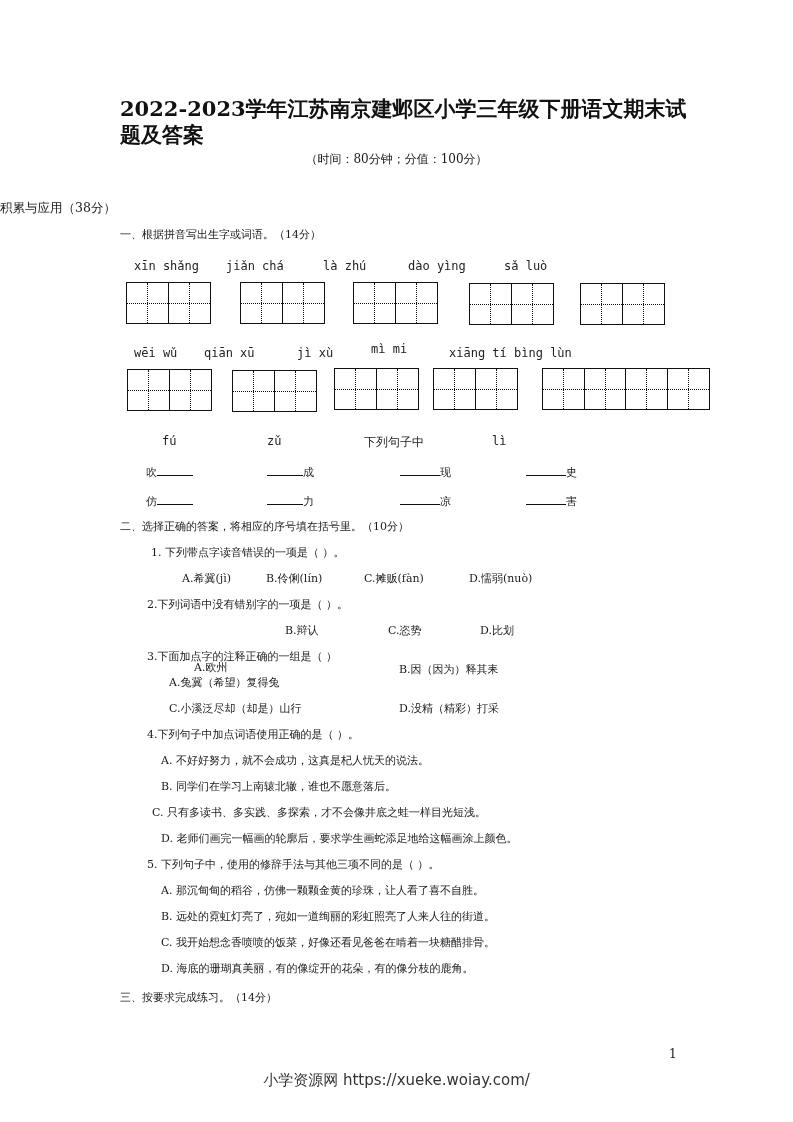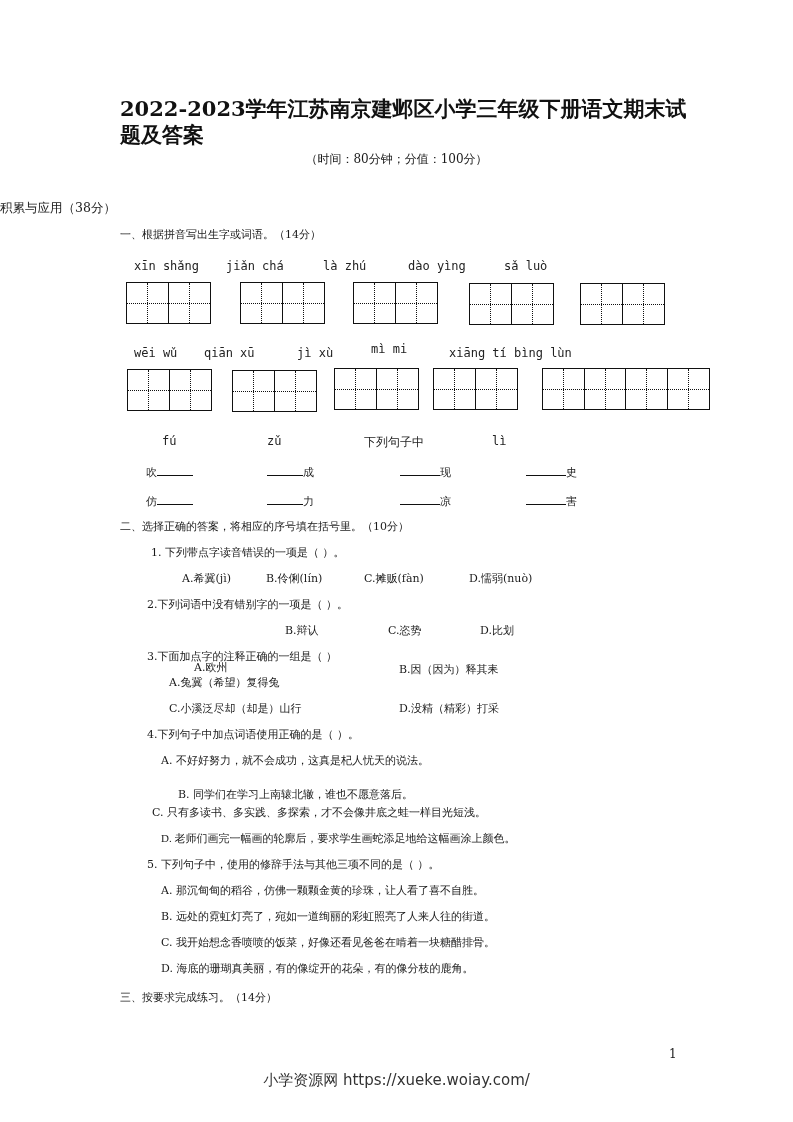--- a/index.html
+++ b/index.html
@@ -118,23 +118,23 @@
 <div class="abs q" style="left:480px; top:623px;">D.比划</div>
 
 <div class="abs q" style="left:147px; top:649px;">3.下面加点字的注释正确的一组是（      ）</div>
 <div class="abs q" style="left:169px; top:675px;">A.兔冀（希望）复得兔</div>
 <div class="abs q" style="left:399px; top:662px;">B.因（因为）释其耒</div>
 <div class="abs q" style="left:169px; top:701px;">C.小溪泛尽却（却是）山行</div>
 <div class="abs q" style="left:399px; top:701px;">D.没精（精彩）打采</div>
 
 <div class="abs q" style="left:147px; top:727px;">4.下列句子中加点词语使用正确的是（        ）。</div>
 <div class="abs q" style="left:161px; top:753px;">A. 不好好努力，就不会成功，这真是杞人忧天的说法。</div>
-<div class="abs q" style="left:178px; top:779px;margin-top:8px;">B. 同学们在学习上南辕北辙，谁也不愿意落后。</div>
+<div class="abs q" style="left:161px; top:779px;">B. 同学们在学习上南辕北辙，谁也不愿意落后。</div>
 <div class="abs q" style="left:152px; top:805px;">C. 只有多读书、多实践、多探索，才不会像井底之蛙一样目光短浅。</div>
-<div class="abs q" style="left:161px; top:831px;font-family:Liberation Serif, serif;">D. 老师们画完一幅画的轮廓后，要求学生画蛇添足地给这幅画涂上颜色。</div>
+<div class="abs q" style="left:161px; top:831px;">D. 老师们画完一幅画的轮廓后，要求学生画蛇添足地给这幅画涂上颜色。</div>
 
 <div class="abs q" style="left:147px; top:857px;">5. 下列句子中，使用的修辞手法与其他三项不同的是（        ）。</div>
 <div class="abs q" style="left:161px; top:883px;">A. 那沉甸甸的稻谷，仿佛一颗颗金黄的珍珠，让人看了喜不自胜。</div>
 <div class="abs q" style="left:161px; top:909px;">B. 远处的霓虹灯亮了，宛如一道绚丽的彩虹照亮了人来人往的街道。</div>
 <div class="abs q" style="left:161px; top:935px;">C. 我开始想念香喷喷的饭菜，好像还看见爸爸在啃着一块糖醋排骨。</div>
 <div class="abs q" style="left:161px; top:961px;">D. 海底的珊瑚真美丽，有的像绽开的花朵，有的像分枝的鹿角。</div>
 
 <div class="abs q" style="left:120px; top:990px;">三、按要求完成练习。（14分）</div>
 
 <div class="abs pagenum">1</div>

